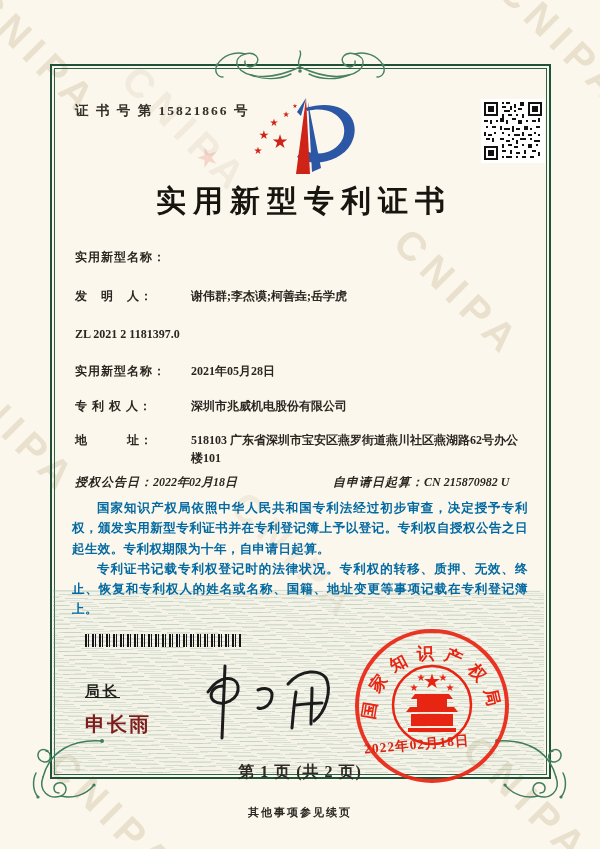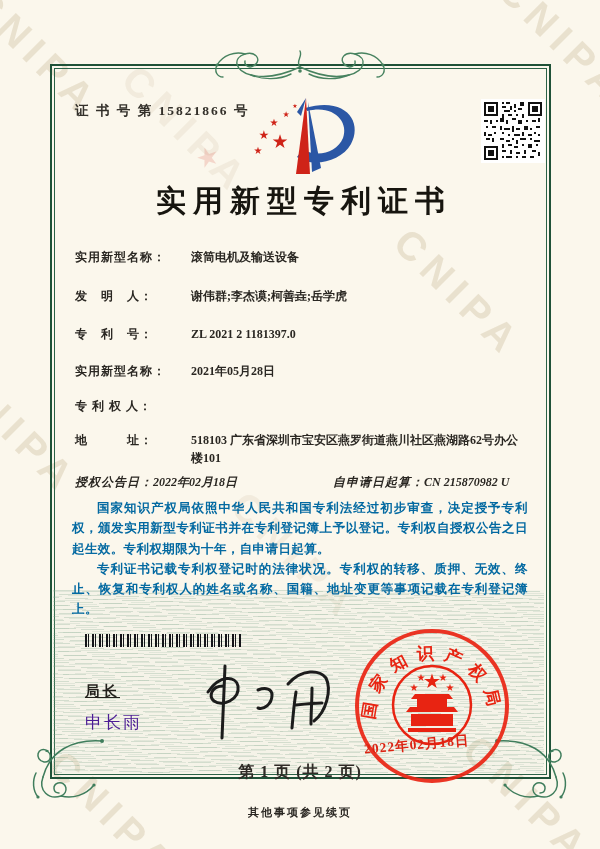--- a/index.html
+++ b/index.html
@@ -67,21 +67,21 @@
   
   .barcode{position:absolute;left:85px;top:634px;width:156px;height:13px;z-index:5;
       background:repeating-linear-gradient(90deg,
         #15151a 0 2px, transparent 2px 3px,
         #15151a 3px 4px, transparent 4px 7px,
         #15151a 7px 9px, transparent 9px 10px,
         #15151a 10px 11px, transparent 11px 14px);}
   .director-label{position:absolute;left:85px;top:682px;z-index:6;
       font-size:14.5px;font-weight:700;color:#23211c;letter-spacing:3px;text-decoration:underline;}
   .director-name{position:absolute;left:85px;top:711px;z-index:6;
-      font-size:17px;font-weight:400;color:#4c1d95;letter-spacing:2px;}
+      font-size:20px;font-weight:700;color:#7f1d1d;letter-spacing:2px;}
   .signature{position:absolute;left:192px;top:660px;z-index:6;}
 
   .seal{position:absolute;left:355px;top:629px;width:146px;height:146px;z-index:7;
       border:4px solid rgba(233,36,18,0.92);border-radius:50%;}
   .seal svg{position:absolute;inset:0;overflow:visible;}
   .seal-date{position:absolute;left:364px;top:736px;z-index:8;white-space:nowrap;
       font-size:13.5px;font-weight:700;letter-spacing:1px;color:#dc2312;
       transform:rotate(-5deg);}
 
   .page-info{position:absolute;left:0;right:0;top:762px;z-index:6;text-align:center;
@@ -253,36 +253,35 @@
         <rect x="16" y="27" width="1" height="1"></rect>
       <rect x="19" y="27" width="2" height="1"></rect>
         <rect x="23" y="27" width="2" height="1"></rect>
     </g>
   </svg>
 
   <div class="title">实用新型专利证书</div>
 
   <div class="row r1">
     <span class="lab">实用新型名称：</span>
-    <span class="val">滚筒电机及输送设备</span>
   </div>
   <div class="row r2">
     <span class="lab">发　明　人：</span>
     <span class="val">谢伟群;李杰谟;柯善垚;岳学虎</span>
   </div>
   <div class="row r3">
-    <span class="lab">专　利　号：</span>
     <span class="val">ZL 2021 2 1181397.0</span>
   </div>
   <div class="row r4">
     <span class="lab">实用新型名称：</span>
     <span class="val">2021年05月28日</span>
   </div>
   <div class="row r5">
     <span class="lab">专 利 权 人：</span>
+    <span class="val">深圳市兆威机电股份有限公司</span>
   </div>
   <div class="row r6">
     <span class="lab">地　　　址：</span>
     <span class="val">518103 广东省深圳市宝安区燕罗街道燕川社区燕湖路62号办公楼101</span>
   </div>
   <div class="row rg">
     <span class="pair left">
       <span class="lab">授权公告日：</span>
       <span class="val">2022年02月18日</span>
     </span>

